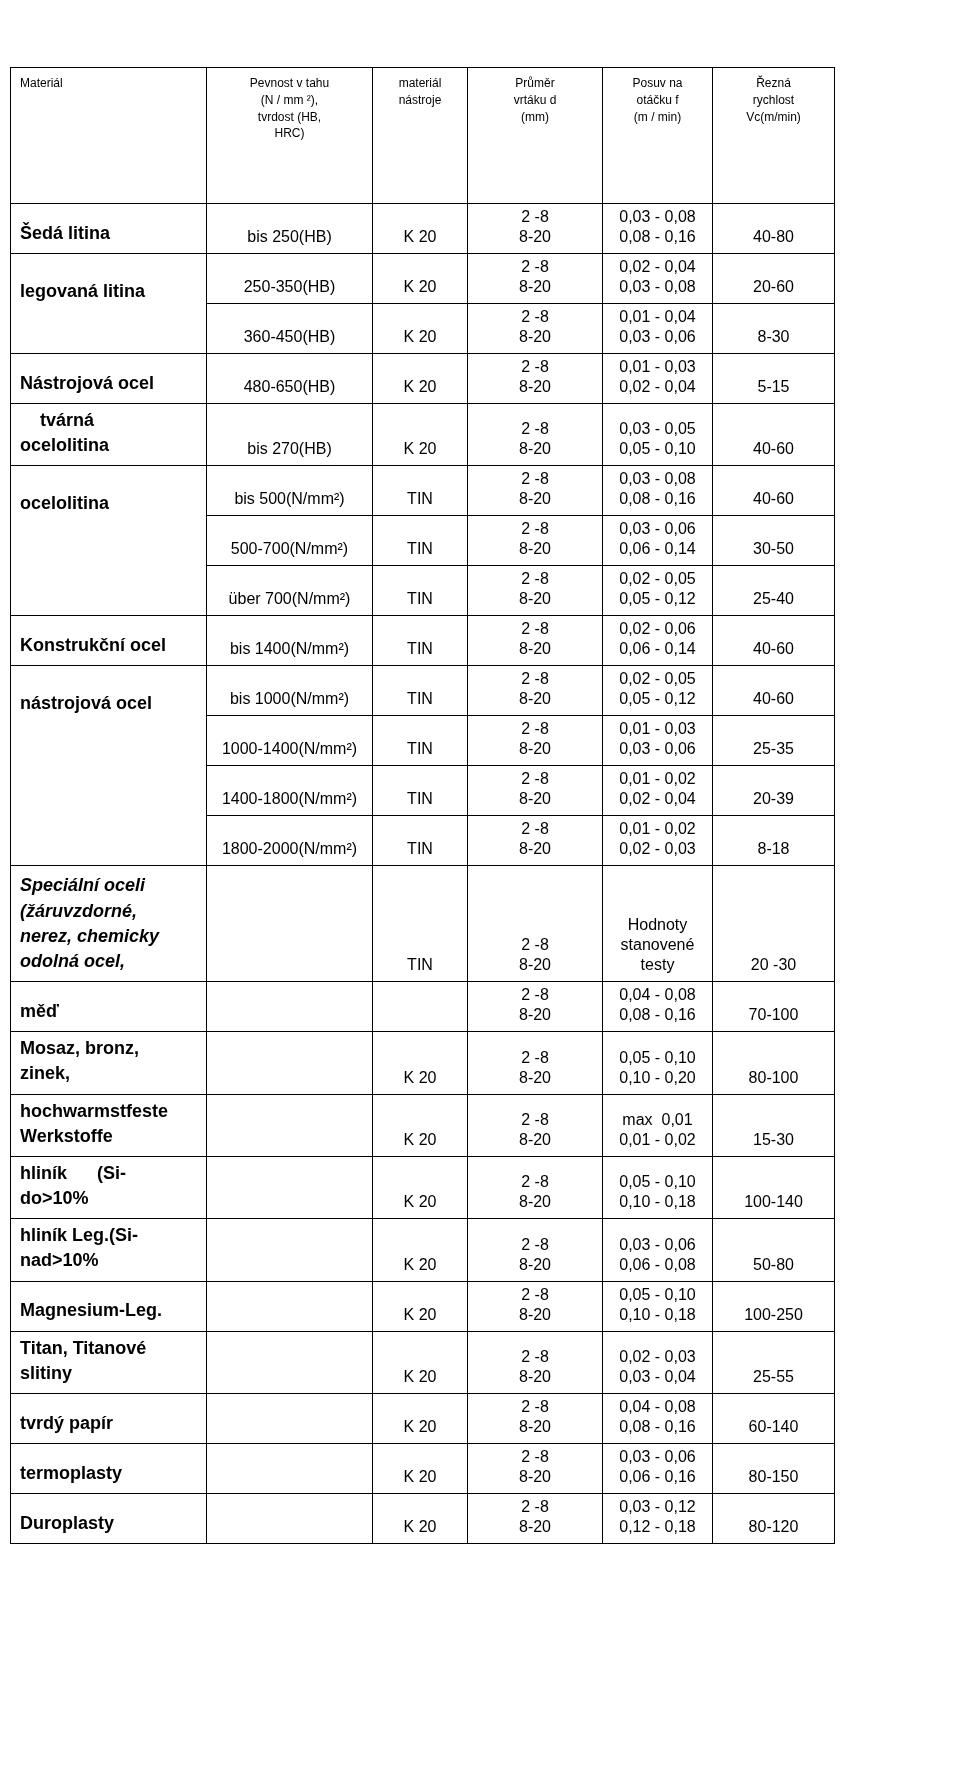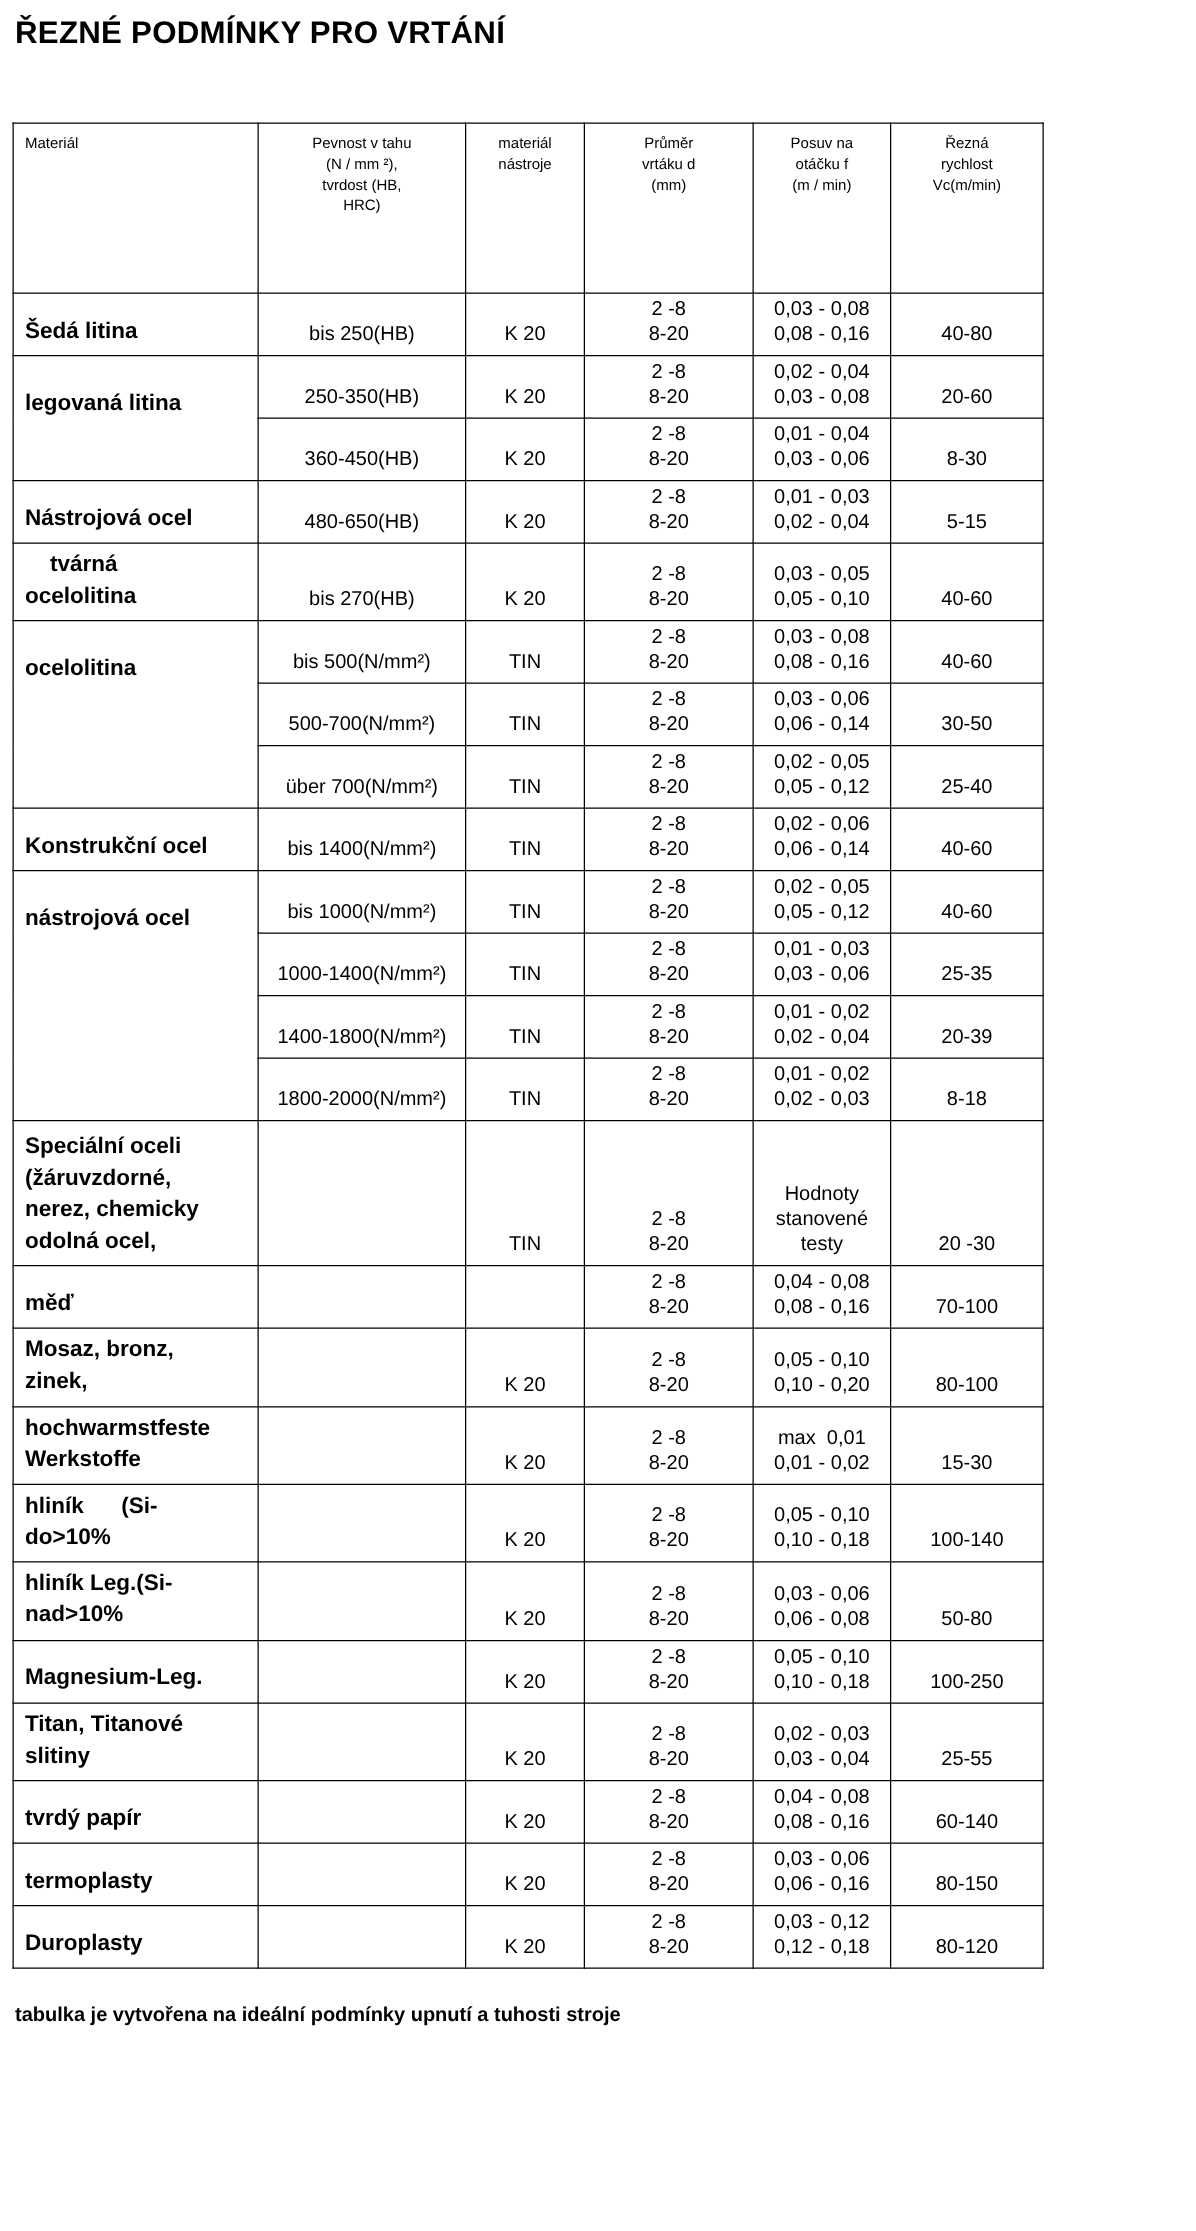--- a/index.html
+++ b/index.html
@@ -63,33 +63,33 @@
     padding: 4px 6px 7px 9px;
     line-height: 1.4;
   }
   td.mat.vt {
     vertical-align: top;
     padding-top: 25px;
   }
   td.mat.vt0 {
     vertical-align: top;
     padding-top: 7px;
+    font-style: italic;
   }
   p.footer {
     font-weight: bold;
     font-size: 16px;
     margin: 29px 0 0 2px;
   }
 </style>
 </head>
 <body>
 
 <div class="page">
 
-  <h1 class="title">ŘEZNÉ PODMÍNKY PRO VRTÁNÍ</h1>
 
   <table class="cond">
     <colgroup>
       <col style="width:196px">
       <col style="width:166px">
       <col style="width:95px">
       <col style="width:135px">
       <col style="width:110px">
       <col style="width:122px">
     </colgroup>
@@ -354,15 +354,14 @@
           <td>K 20</td>
           <td>2 -8
 8-20</td>
           <td>0,03 - 0,12
 0,12 - 0,18</td>
           <td>80-120</td>
         </tr>
       </tbody>
   </table>
 
-  <p class="footer">tabulka je vytvořena na ideální podmínky upnutí a tuhosti stroje</p>
 
 </div>
 
 </body></html>

